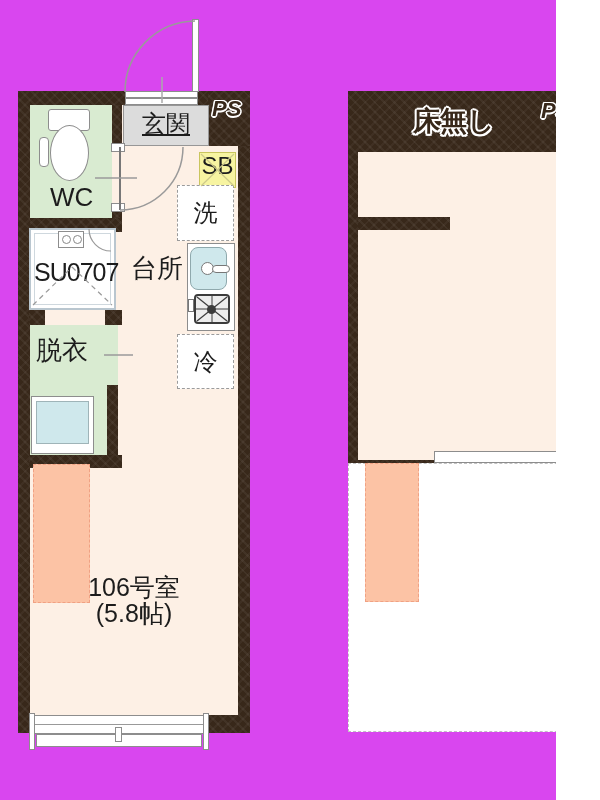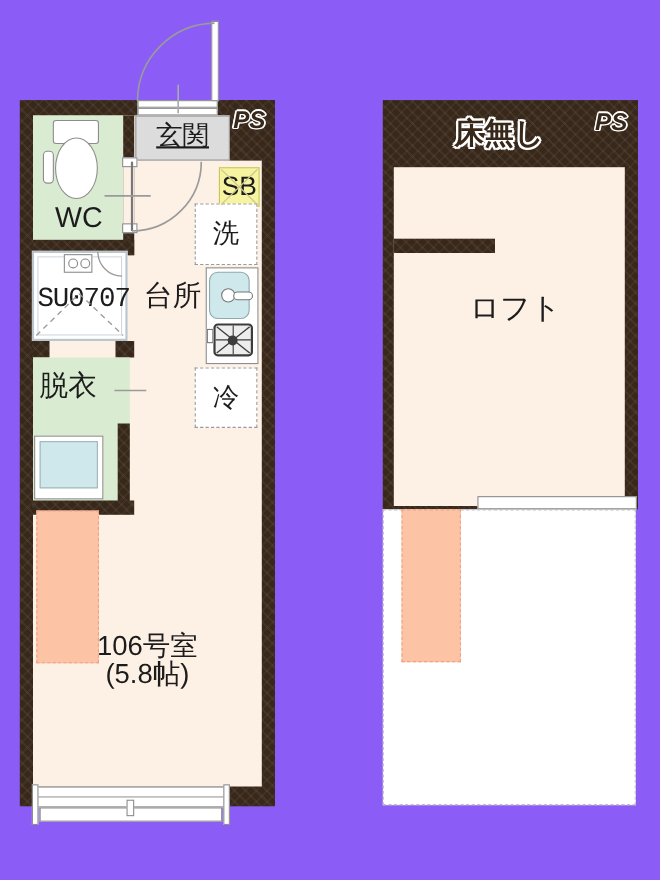--- a/index.html
+++ b/index.html
@@ -1,31 +1,31 @@
 <!DOCTYPE html>
 <html><head>
 <meta charset="utf-8">
 <style>
   html,body{margin:0;padding:0;background:#ffffff;}
-  #stage{position:relative;width:600px;height:800px;background:#8b5cf6;overflow:hidden;
+  #stage{position:relative;width:556px;height:800px;background:#d946ef;overflow:hidden;
          font-family:"Liberation Sans",sans-serif;color:#1c1c1c;}
   .abs{position:absolute;}
   .wall{background:#38281a;
         background-image:repeating-linear-gradient(45deg,rgba(255,255,255,0.05) 0 2px,transparent 2px 7px),
                          repeating-linear-gradient(-45deg,rgba(255,255,255,0.04) 0 2px,transparent 2px 7px);}
   .floor{background:#fdf0e5;}
   .green{background:#d9ebd1;}
   .graybox{background:#dcdcdc;border:1.5px solid #979797;box-sizing:border-box;}
   .dashedbox{background:#ffffff;border:1.5px dashed #9b9b9b;box-sizing:border-box;
              display:flex;align-items:center;justify-content:center;font-size:24px;}
   .whitebox{background:#ffffff;border:1.2px solid #8d8d8d;box-sizing:border-box;}
   .bluefill{background:#cfe8ec;}
   .salmon{background:#fcc3a5;border:1.5px dashed #f0a183;box-sizing:border-box;}
   .lbl{white-space:nowrap;line-height:1.05;}
-  .center{display:flex;align-items:center;justify-content:center;}
+  .center{display:flex;justify-content:center;}
   .ps-lbl{font-size:22px;font-weight:bold;font-style:italic;color:#38281a;
           text-shadow:-1.5px 0 #fff,1.5px 0 #fff,0 -1.5px #fff,0 1.5px #fff,
                       -1px -1px #fff,1px 1px #fff,-1px 1px #fff,1px -1px #fff;}
   .outline-dark{font-weight:bold;color:#38281a;
           text-shadow:-2px 0 #fff,2px 0 #fff,0 -2px #fff,0 2px #fff,
                       -1.5px -1.5px #fff,1.5px 1.5px #fff,-1.5px 1.5px #fff,1.5px -1.5px #fff;}
   .info{font-size:25px;text-align:center;line-height:25px;}
   #watermark{left:24px;top:352px;width:552px;height:92px;
              font-family:"DejaVu Serif","Liberation Serif",serif;
              font-size:92px;line-height:92px;letter-spacing:1px;
@@ -55,21 +55,21 @@
 
   <div class="abs z30" style="left:112px;top:147px;width:10px;height:61px;background:#fdf0e5;"></div>
   <div class="abs whitebox z30" style="left:111px;top:143px;width:14px;height:9px;"></div>
   <div class="abs whitebox z30" style="left:111px;top:203px;width:14px;height:9px;"></div>
 
   <div class="abs z20" style="left:29px;top:228px;width:87px;height:82px;background:#ffffff;border:2px solid #b9c6cf;box-sizing:border-box;"></div>
   <div class="abs z20" style="left:34px;top:233px;width:77px;height:72px;border:1px solid #cfd8de;box-sizing:border-box;"></div>
   <div class="abs whitebox z30" style="left:58px;top:231px;width:26px;height:17px;"></div>
   <div class="abs z30" style="left:62px;top:235px;width:7px;height:7px;border:1px solid #888;border-radius:50%;background:#fff;"></div>
   <div class="abs z30" style="left:73px;top:235px;width:7px;height:7px;border:1px solid #888;border-radius:50%;background:#fff;"></div>
-  <div class="abs lbl z30" style="left:34px;top:259px;font-size:25px;letter-spacing:-1px;font-family:Liberation Mono, monospace;">SU0707</div>
+  <div class="abs lbl z30" style="left:34px;top:259px;font-size:25px;letter-spacing:-1px;">SU0707</div>
   <div class="abs wall z20" style="left:29px;top:310px;width:16px;height:15px;"></div>
   <div class="abs wall z20" style="left:105px;top:310px;width:17px;height:15px;"></div>
 
   <div class="abs green z20" style="left:30px;top:325px;width:88px;height:133px;"></div>
   <div class="abs wall z20" style="left:107px;top:385px;width:11px;height:73px;"></div>
   <div class="abs wall z20" style="left:29px;top:455px;width:93px;height:13px;"></div>
   <div class="abs lbl z30" style="left:36px;top:337px;font-size:26px;">脱衣</div>
 
   <div class="abs whitebox z30" style="left:31px;top:396px;width:63px;height:58px;"></div>
   <div class="abs bluefill z30" style="left:36px;top:401px;width:53px;height:43px;border:1px solid #9fb4b8;box-sizing:border-box;"></div>
@@ -114,21 +114,20 @@
   <div class="abs whitebox z30" style="left:36px;top:734px;width:166px;height:13px;"></div>
   <div class="abs whitebox z30" style="left:29px;top:713px;width:6px;height:37px;"></div>
   <div class="abs whitebox z30" style="left:203px;top:713px;width:6px;height:37px;"></div>
   <div class="abs whitebox z30" style="left:115px;top:727px;width:7px;height:15px;"></div>
 
   <div class="abs wall" style="left:348px;top:91px;width:232px;height:372px;"></div>
   <div class="abs floor z10" style="left:358px;top:152px;width:210px;height:308px;"></div>
   <div class="abs lbl z30 outline-dark" style="left:413px;top:107px;font-size:27px;text-align:center;">床無し</div>
   <div class="abs lbl ps-lbl z30" style="left:541px;top:99px;">PS</div>
   <div class="abs wall z20" style="left:358px;top:217px;width:92px;height:13px;"></div>
-  <div class="abs lbl z30" style="left:427px;top:266px;font-size:27px;">ロフト</div>
 
   <div class="abs whitebox z30" style="left:434px;top:451px;width:145px;height:12px;"></div>
 
   <div class="abs z20" style="left:348px;top:463px;width:230px;height:269px;background:#ffffff;border:1.5px dashed #c2c2c2;box-sizing:border-box;"></div>
 
   <div class="abs salmon z30" style="left:365px;top:463px;width:54px;height:139px;"></div>
 
   <svg class="overlay" width="600" height="800" viewBox="0 0 600 800">
 
     <path d="M125,92 A71,71 0 0 1 195,21" fill="none" stroke="#9a9a9a" stroke-width="1.5"></path>

